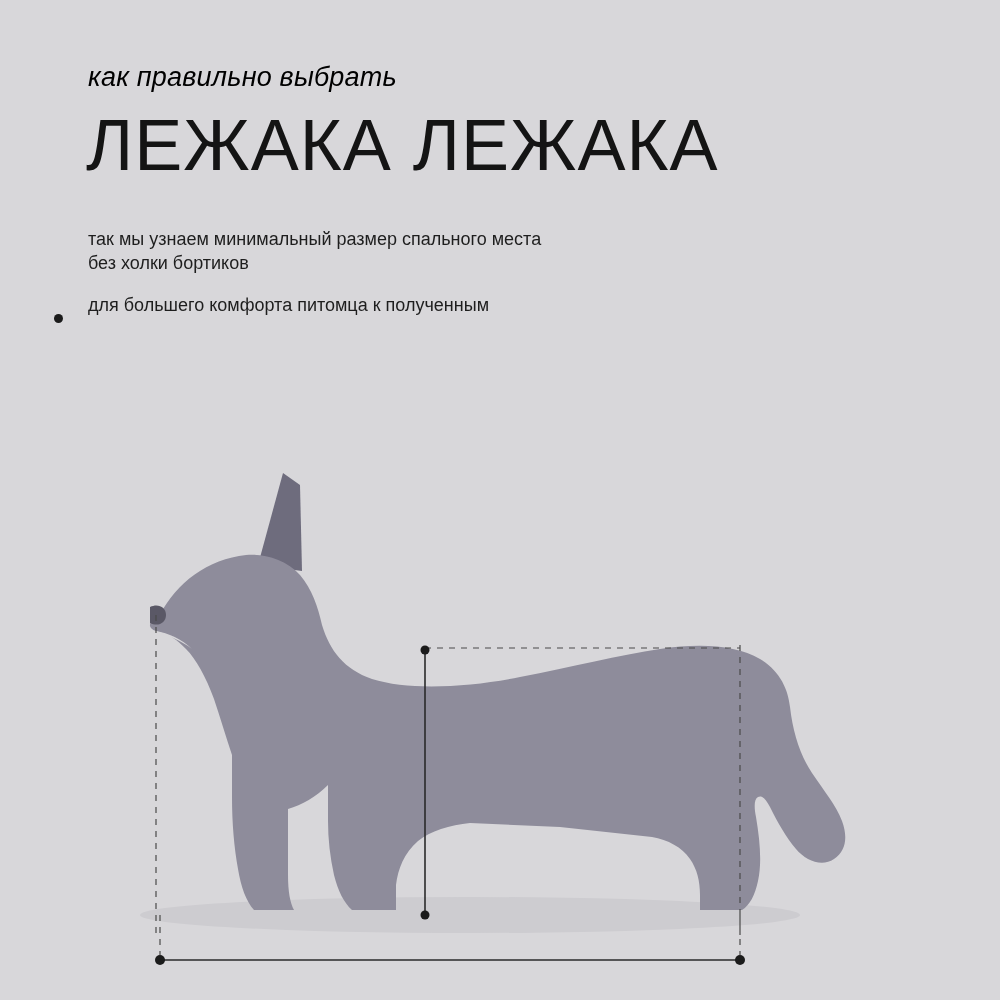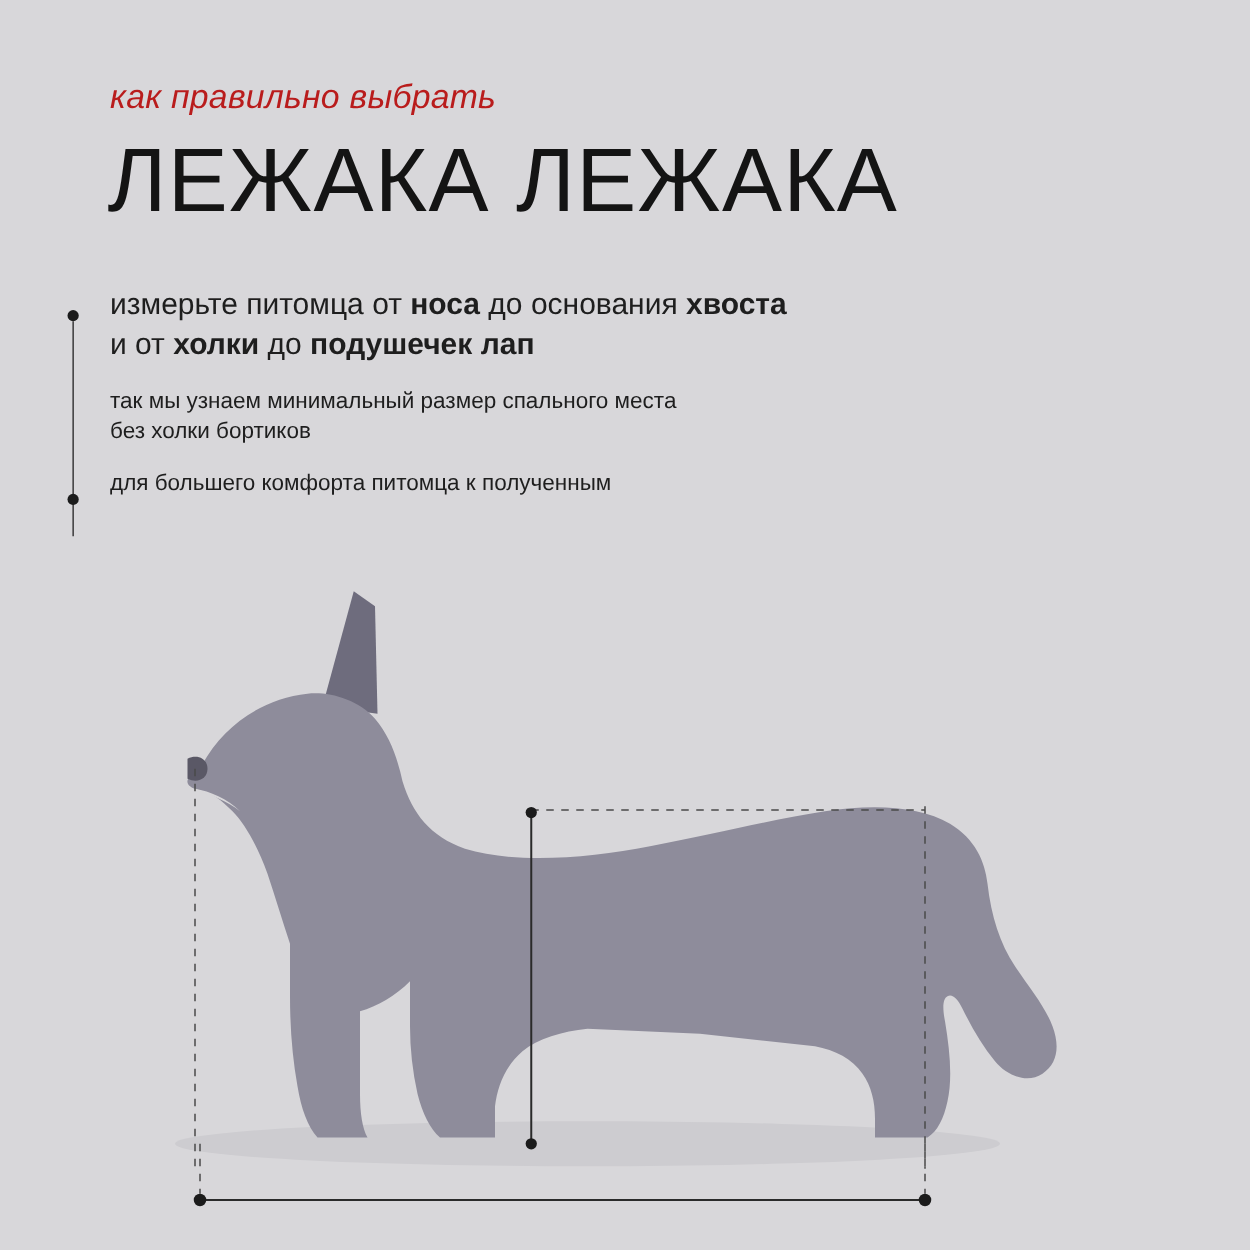--- a/index.html
+++ b/index.html
@@ -23,21 +23,21 @@
   }
 
   
   .kicker {
     position: absolute;
     left: 88px;
     top: 62px;
     font-size: 27px;
     font-style: italic;
     letter-spacing: 0.2px;
-    color: #b91c1c;
+    color: #000000;
   }
   .title {
     position: absolute;
     left: 86px;
     top: 104px;
     font-size: 72px;
     letter-spacing: 1px;
     font-weight: 400;
     color: #141414;
     white-space: nowrap;
@@ -97,28 +97,20 @@
 </head>
 <body>
 
 <div class="page">
 
   <div class="kicker">как правильно выбрать</div>
   <div class="title">ЛЕЖАКА ЛЕЖАКА</div>
 
   <div class="bullets">
 
-    <div class="bullet-row b1">
-      <span class="bullet-dot"></span>
-      <span class="bullet-line"></span>
-      <div class="bullet-text big">
-        <div><span>измерьте питомца от </span><b>носа</b><span> до основания </span><b>хвоста</b></div>
-        <div><span>и от </span><b>холки</b><span> до </span><b>подушечек лап</b></div>
-      </div>
-    </div>
 
     <div class="bullet-row b2">
 
       <div class="bullet-text">
         <div>так мы узнаем минимальный размер спального места</div>
         <div>без холки бортиков</div>
       </div>
     </div>
 
     <div class="bullet-row b3">

